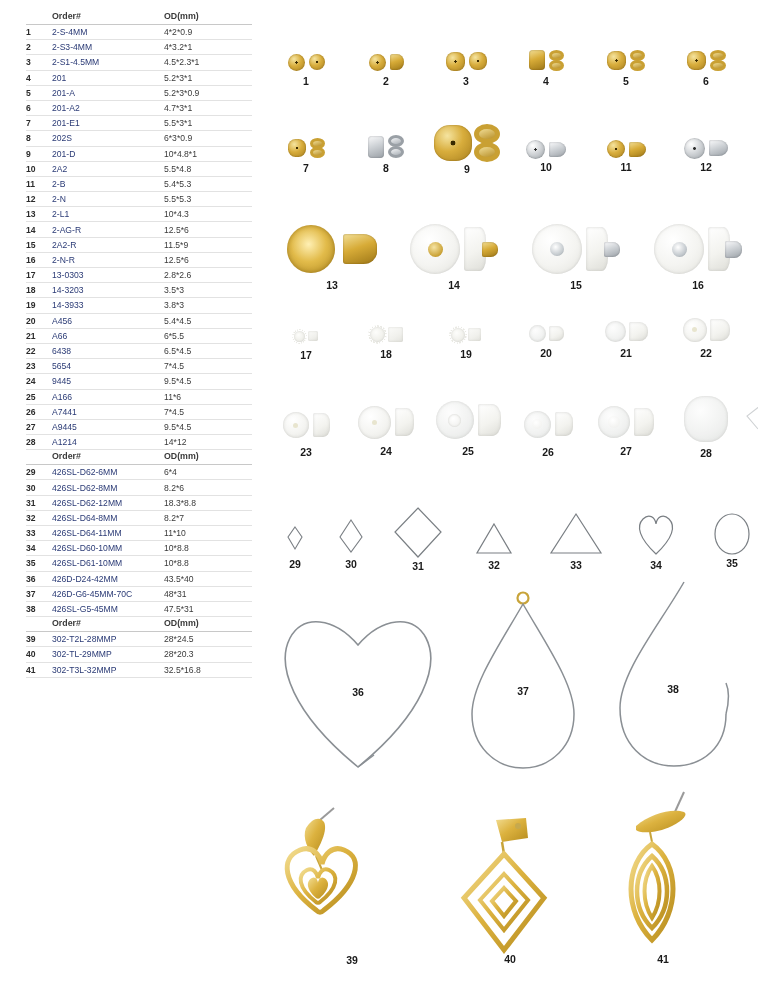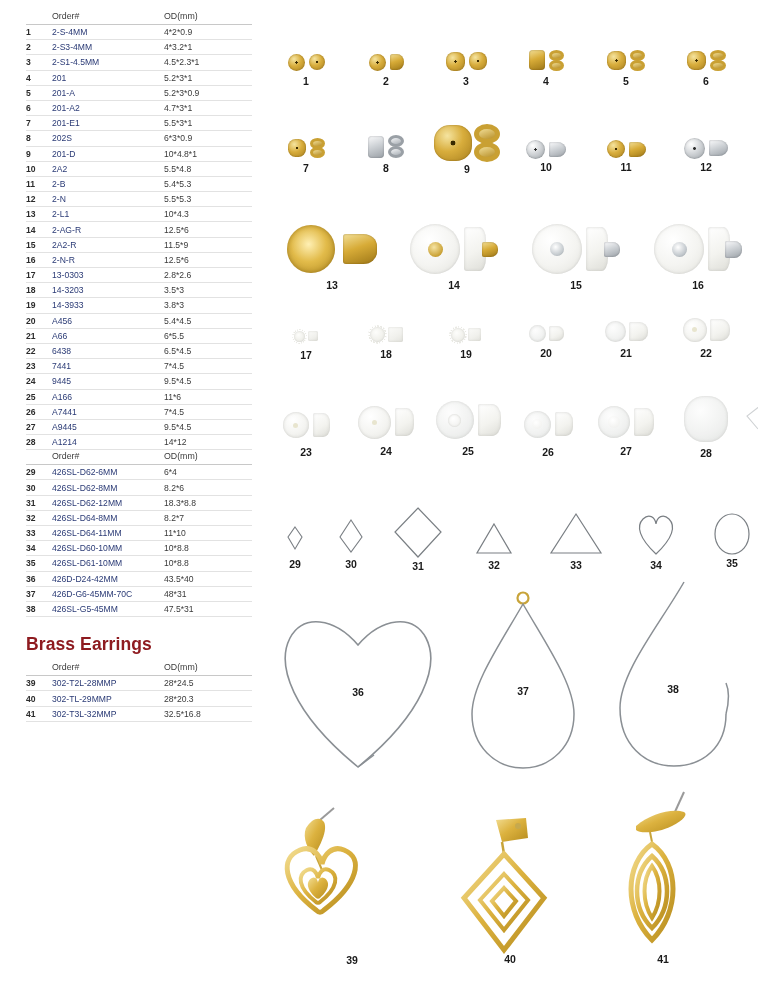--- a/index.html
+++ b/index.html
@@ -26,21 +26,21 @@
     margin:0 0 7px 0;
     line-height:1.15;
   }
   .sect-title.parts { margin-top:17px; }
   table.spec {
     width:226px;
     border-collapse:collapse;
     font-size:8.6px;
   }
   table.spec th {
-    font-weight:400;
+    font-weight:700;
     color:#3b3b3b;
     font-size:8.8px;
     text-align:left;
     padding:1px 0 3px 0;
     border-bottom:1px solid #c8c8c8;
     margin-top:8px;
   }
   table.spec td {
     padding:2.1px 0;
     border-bottom:1px solid #e2e2e2;
@@ -249,21 +249,21 @@
             <td class="c-ord">A66</td>
             <td class="c-od">6*5.5</td>
           </tr>
           <tr>
             <td class="c-idx">22</td>
             <td class="c-ord">6438</td>
             <td class="c-od">6.5*4.5</td>
           </tr>
           <tr>
             <td class="c-idx">23</td>
-            <td class="c-ord">7441</td>
+            <td class="c-ord">5654</td>
             <td class="c-od">7*4.5</td>
           </tr>
           <tr>
             <td class="c-idx">24</td>
             <td class="c-ord">9445</td>
             <td class="c-od">9.5*4.5</td>
           </tr>
           <tr>
             <td class="c-idx">25</td>
             <td class="c-ord">A166</td>
@@ -342,21 +342,20 @@
             <td class="c-od">48*31</td>
           </tr>
           <tr>
             <td class="c-idx">38</td>
             <td class="c-ord">426SL-G5-45MM</td>
             <td class="c-od">47.5*31</td>
           </tr>
         </tbody>
     </table>
 
-    <div class="sect-title parts">Brass Earrings</div>
     <table class="spec">
       <thead>
         <tr>
           <th class="c-idx"></th>
           <th class="c-ord">Order#</th>
           <th class="c-od">OD(mm)</th>
         </tr>
       </thead>
       <tbody id="tb-2">
           <tr>

